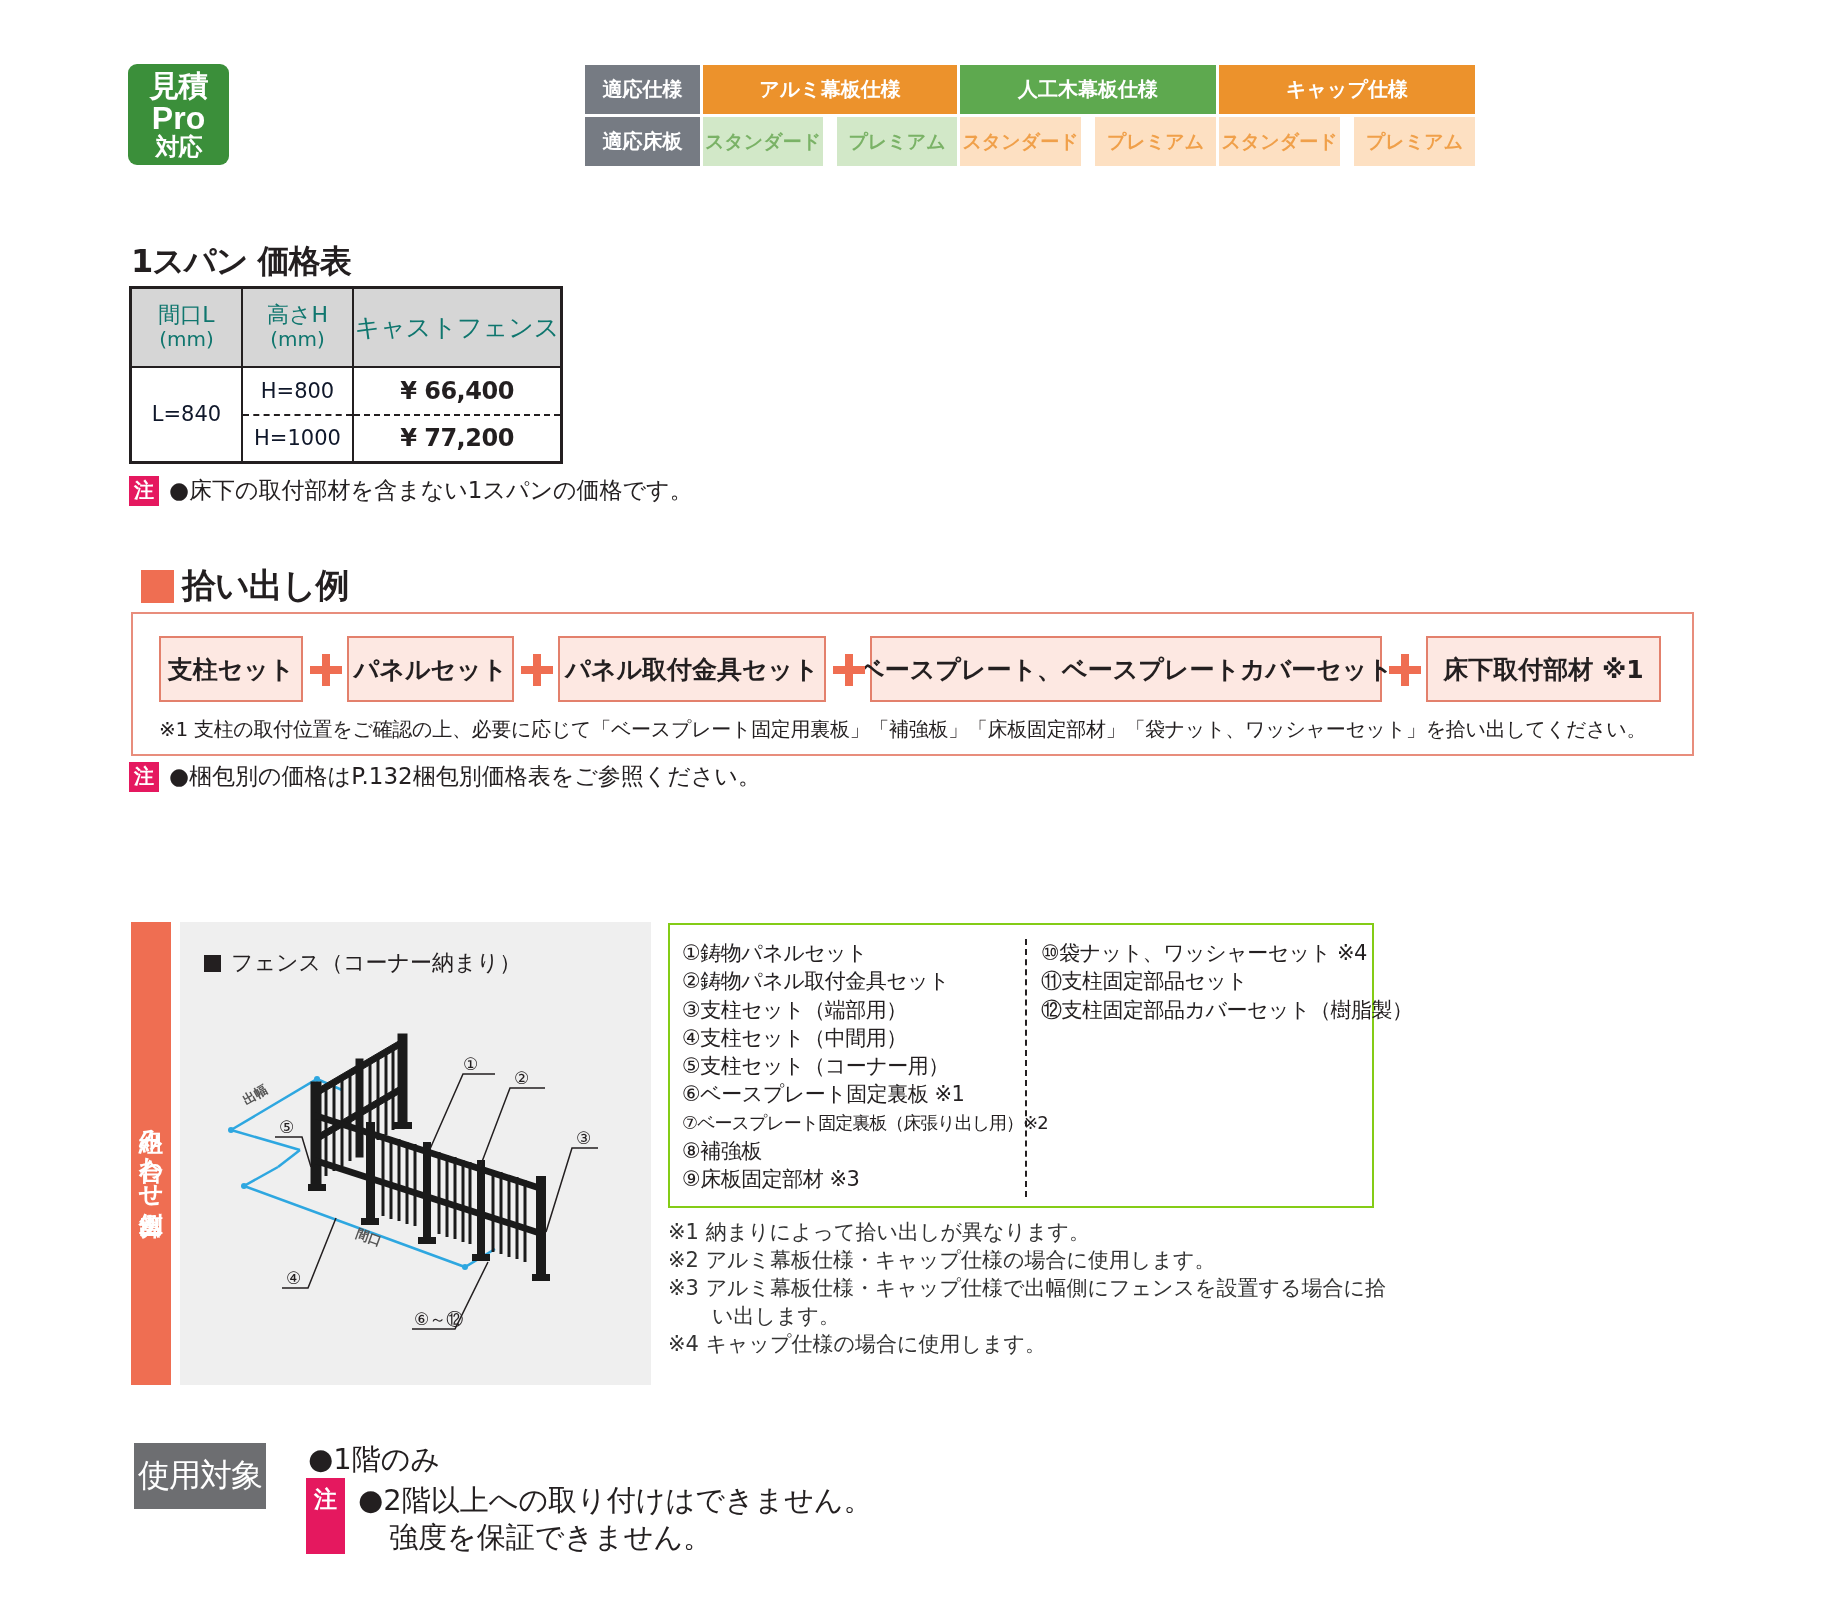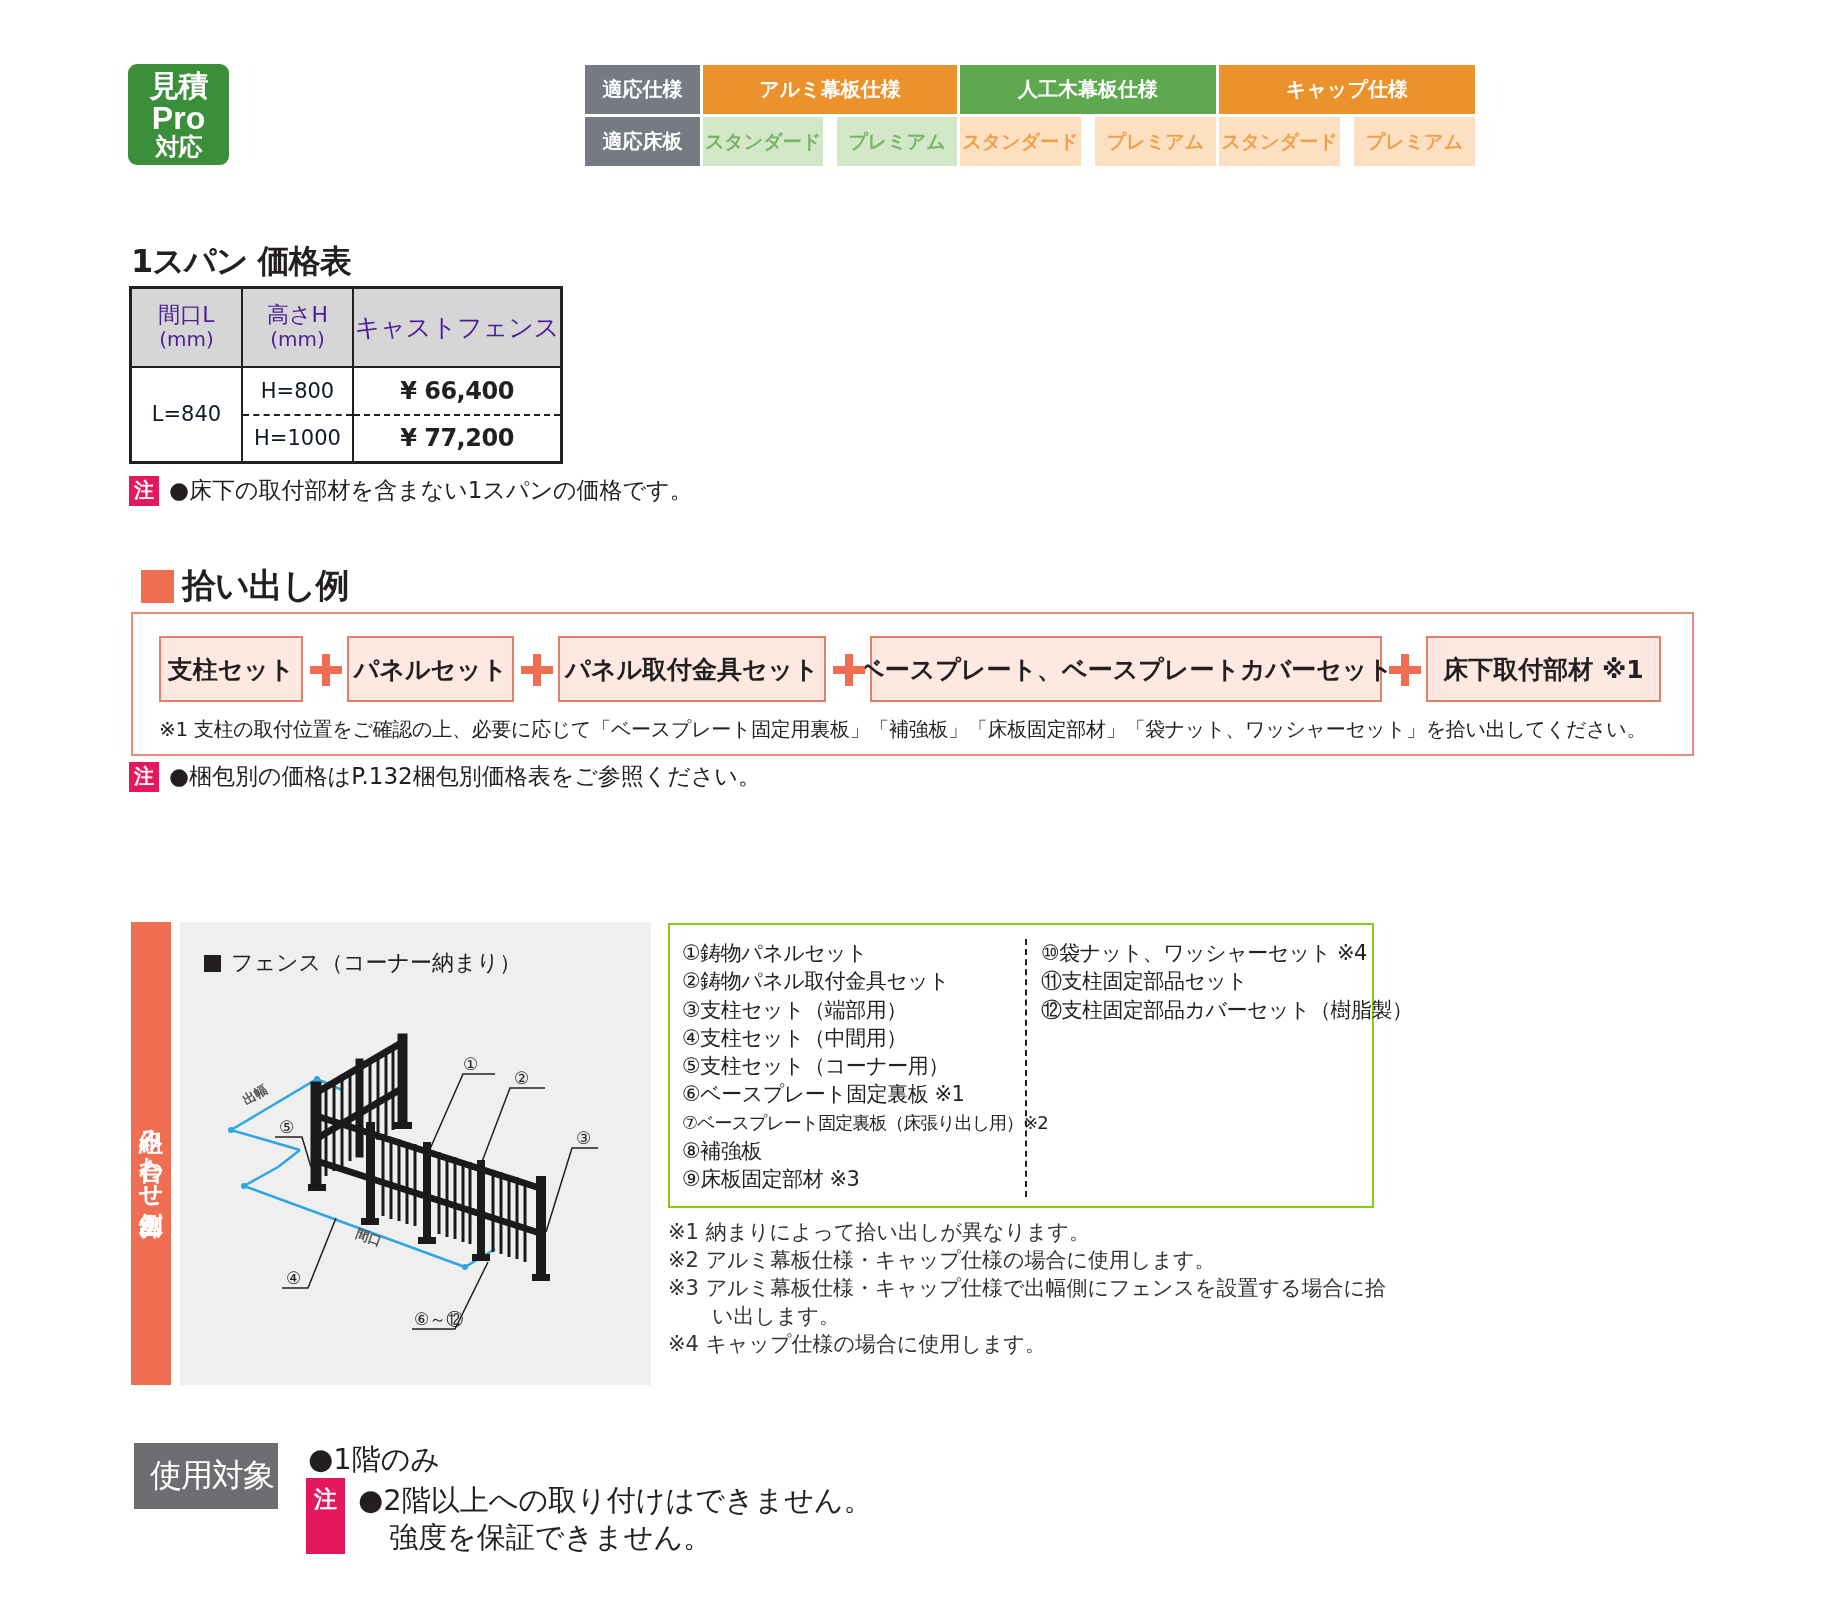--- a/index.html
+++ b/index.html
@@ -26,21 +26,21 @@
   .spec .sub .c { font-size:19px; }
   .spec .gsub { background:#d2e8c8; color:#7ab266; }
   .spec .osub { background:#fde0c2; color:#f0a04a; }
 
   
   .price-title { left:131px; top:240px; font-size:32px; font-weight:bold; letter-spacing:-1px; white-space:nowrap; }
 
   
   .ptable { left:129px; top:286px; border-collapse:collapse; border:3px solid #231f20; }
   .ptable td { border:2px solid #231f20; text-align:center; padding:0; }
-  .ptable .th { background:#d6d6d6; font-size:22px; line-height:1.1; color:#4c1d95; }
+  .ptable .th { background:#d6d6d6; font-size:22px; line-height:1.1; color:#0f766e; }
   .ptable .th small { font-size:20px; }
   .ptable .val { font-size:21px; color:#0f172a; }
   .ptable .price { font-size:24px; font-weight:bold; color:#231f20; letter-spacing:-0.5px; }
   .ptable tr.r1 td.d1 { border-bottom:2px dashed #231f20; }
 
   
   .note-badge { display:inline-flex; width:30px; height:30px; background:#e5185f; color:#fff; font-size:20px; font-weight:bold;
                 align-items:center; justify-content:center; }
   .note-row { display:flex; align-items:center; gap:10px; white-space:nowrap; font-size:23px; }
 
@@ -72,21 +72,21 @@
   .parts-col.left { left:12px; }
   .parts-col.right { left:371px; }
   .parts-div { position:absolute; left:355px; top:14px; height:258px; border-left:2px dashed #231f20; }
   .parts-col .small { font-size:18px; letter-spacing:-1px; }
 
   .footnotes { left:668px; top:1218px; font-size:21px; line-height:28px; white-space:nowrap; color:#333; }
   .footnotes .indent { padding-left:44px; }
 
   
   .usage-label { left:134px; top:1443px; width:132px; height:66px; background:#6d6e71; color:#fff; font-size:32px;
-                 display:flex; align-items:center; justify-content:center; white-space:nowrap; letter-spacing:-1px;padding-left:12px; }
+                 display:flex; align-items:center; justify-content:center; white-space:nowrap; letter-spacing:-1px; }
   .usage-line1 { left:308px; top:1440px; font-size:29px; white-space:nowrap; }
   .usage-note-bar { left:306px; top:1478px; width:39px; height:76px; background:#e5185f; color:#fff; font-size:23px; font-weight:bold;
                     display:flex; justify-content:center; padding-top:6px; box-sizing:border-box; }
   .usage-note { left:358px; top:1482px; font-size:29px; line-height:37px; white-space:nowrap; }
   .usage-note .l2 { padding-left:31px; }
 </style>
 </head>
 <body>
 
 <div class="abs logo">

